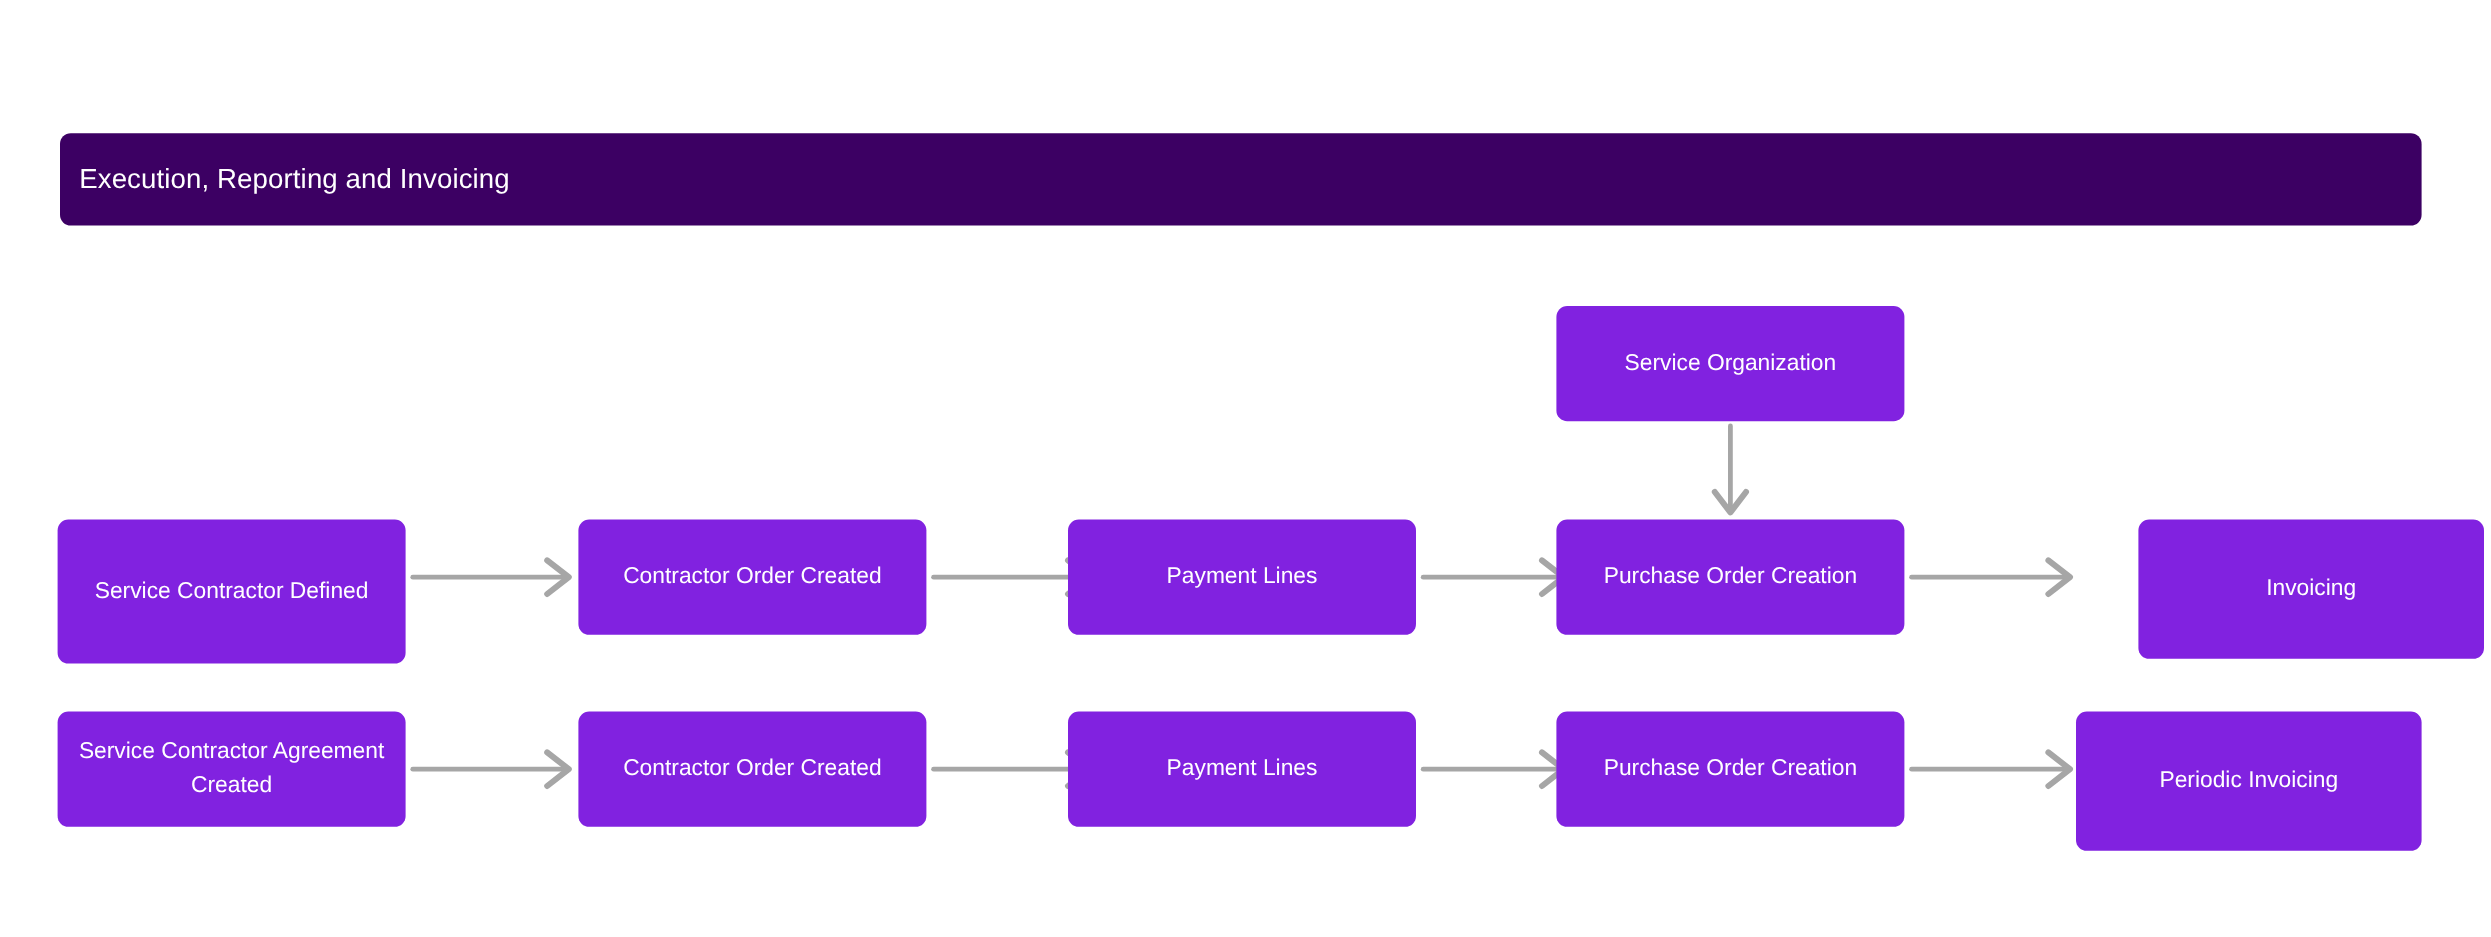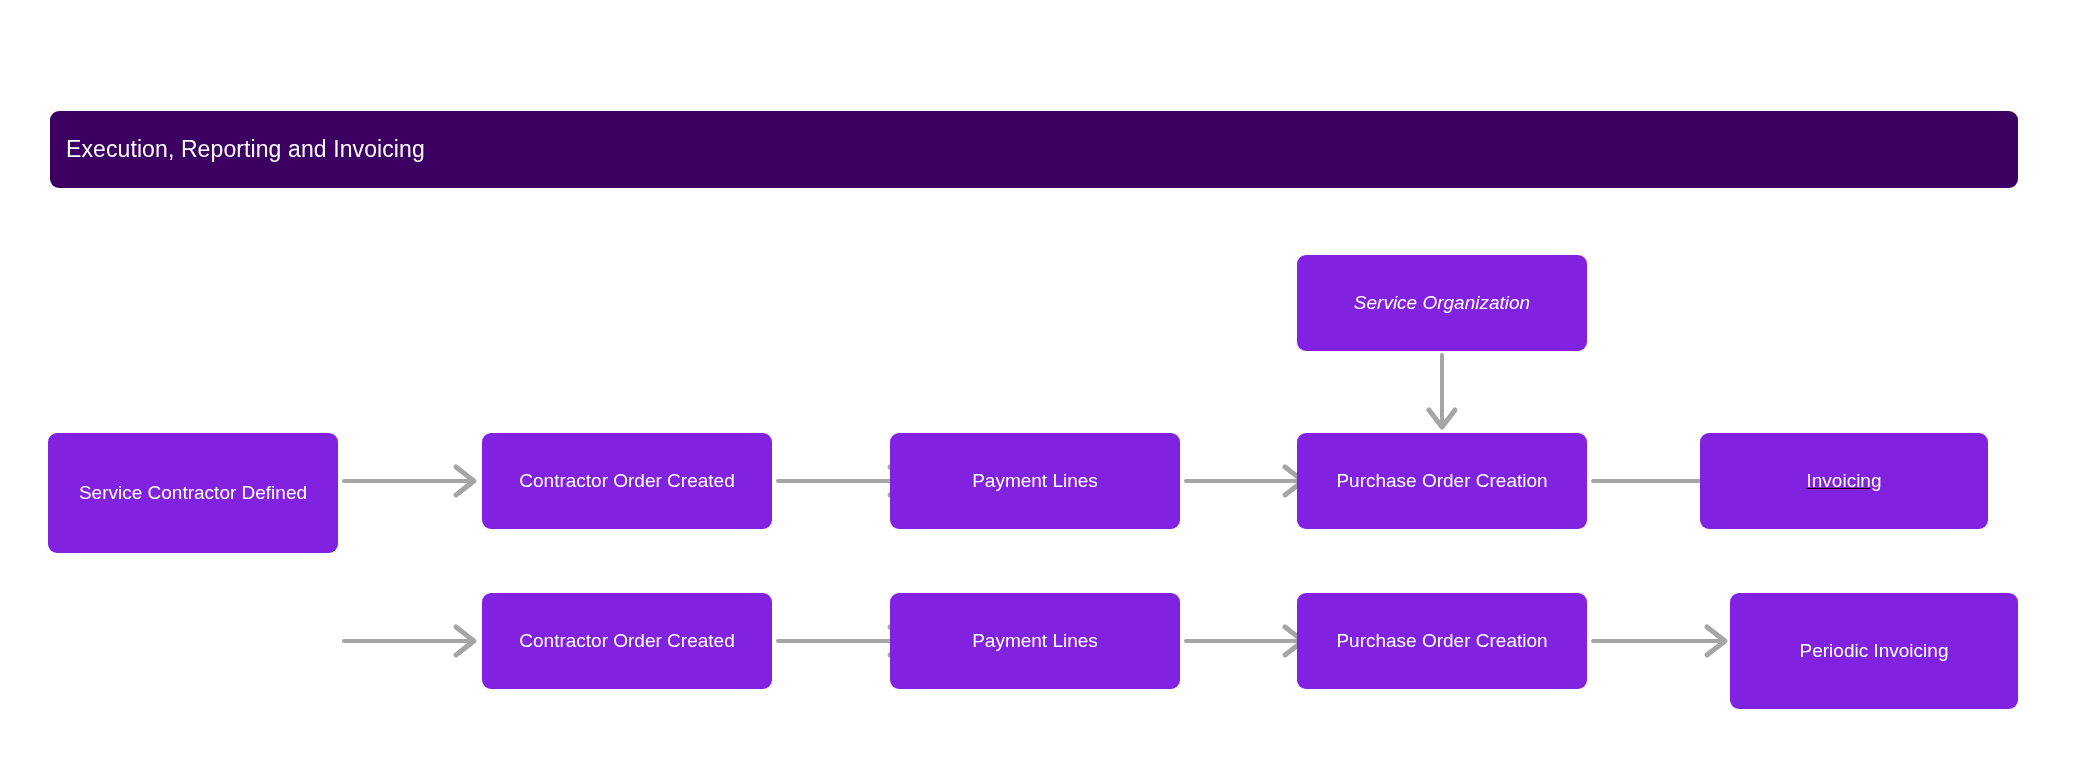--- a/index.html
+++ b/index.html
@@ -79,21 +79,21 @@
 </style>
 </head>
 <body>
 
 <div id="canvas">
 
   <div class="header-banner">
     <span class="header-title">Execution, Reporting and Invoicing</span>
   </div>
 
-  <div class="node" style="left:1297px; top:222px; width:290px; height:96px;font-style:italic;">
+  <div class="node" style="left:1297px; top:222px; width:290px; height:96px;">
     <span class="node-label">Service Organization</span>
   </div>
 
   <div class="arrow-v" style="left:1422px; top:322px; width:40px; height:78px;">
     <svg width="40" height="78" viewBox="0 0 40 78">
       <line x1="20" y1="0" x2="20" y2="70" stroke="#A6A6A6" stroke-width="4" stroke-linecap="round"></line>
       <polyline points="7,55 20,72 33,55" fill="none" stroke="#A6A6A6" stroke-width="5" stroke-linecap="round" stroke-linejoin="round"></polyline>
     </svg>
   </div>
 
@@ -134,24 +134,28 @@
     <span class="node-label">Purchase Order Creation</span>
   </div>
 
   <div class="arrow-h" style="left:1593px; top:428px; width:140px; height:40px;">
     <svg width="140" height="40" viewBox="0 0 140 40">
       <line x1="0" y1="20" x2="130" y2="20" stroke="#A6A6A6" stroke-width="4" stroke-linecap="round"></line>
       <polyline points="114,6 132,20 114,34" fill="none" stroke="#A6A6A6" stroke-width="5" stroke-linecap="round" stroke-linejoin="round"></polyline>
     </svg>
   </div>
 
-  <div class="node" style="left:1700px; top:400px; width:288px; height:96px;text-decoration:underline;">
+  <div class="node" style="left:1782px; top:400px; width:288px; height:116px;">
     <span class="node-label">Invoicing</span>
   </div>
 
+  <div class="node" style="left:48px; top:560px; width:290px; height:96px;">
+    <span class="node-label">Service Contractor Agreement
+Created</span>
+  </div>
 
   <div class="arrow-h" style="left:344px; top:588px; width:138px; height:40px;">
     <svg width="138" height="40" viewBox="0 0 138 40">
       <line x1="0" y1="20" x2="128" y2="20" stroke="#A6A6A6" stroke-width="4" stroke-linecap="round"></line>
       <polyline points="112,6 130,20 112,34" fill="none" stroke="#A6A6A6" stroke-width="5" stroke-linecap="round" stroke-linejoin="round"></polyline>
     </svg>
   </div>
 
   <div class="node" style="left:482px; top:560px; width:290px; height:96px;">
     <span class="node-label">Contractor Order Created</span>

